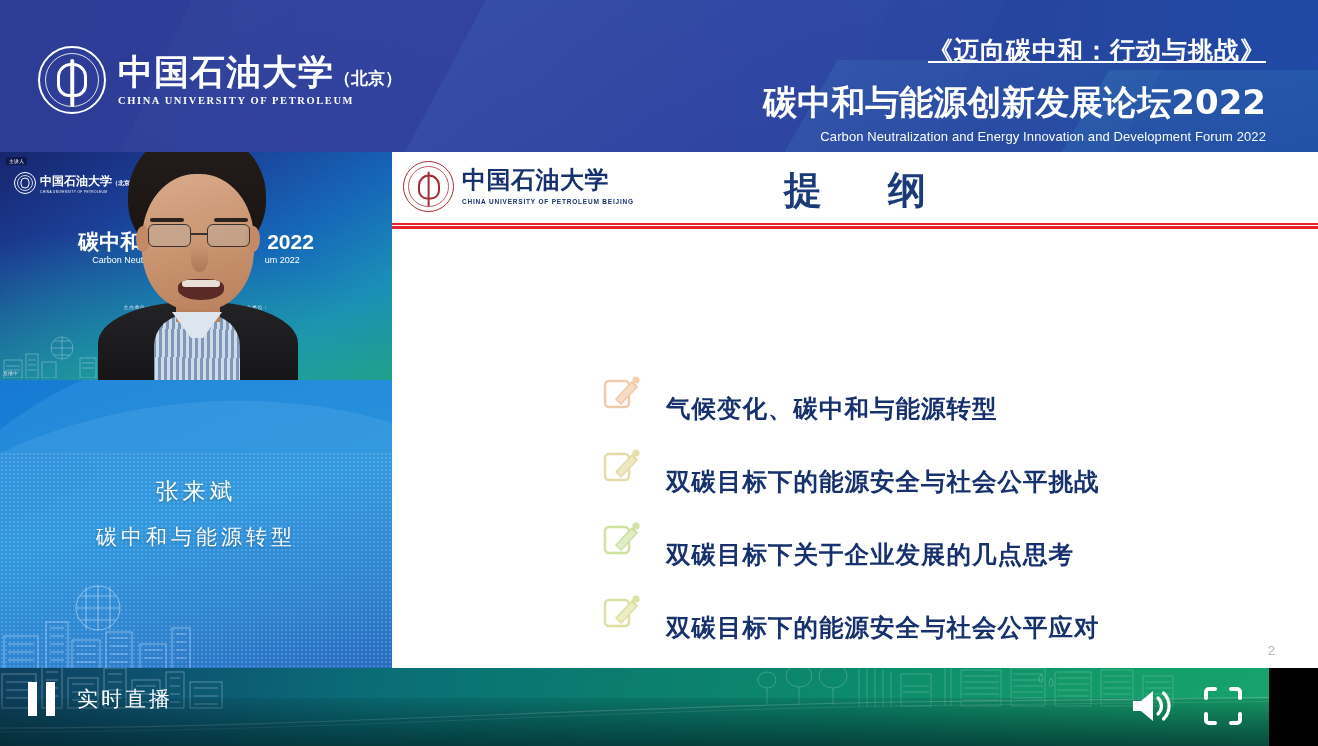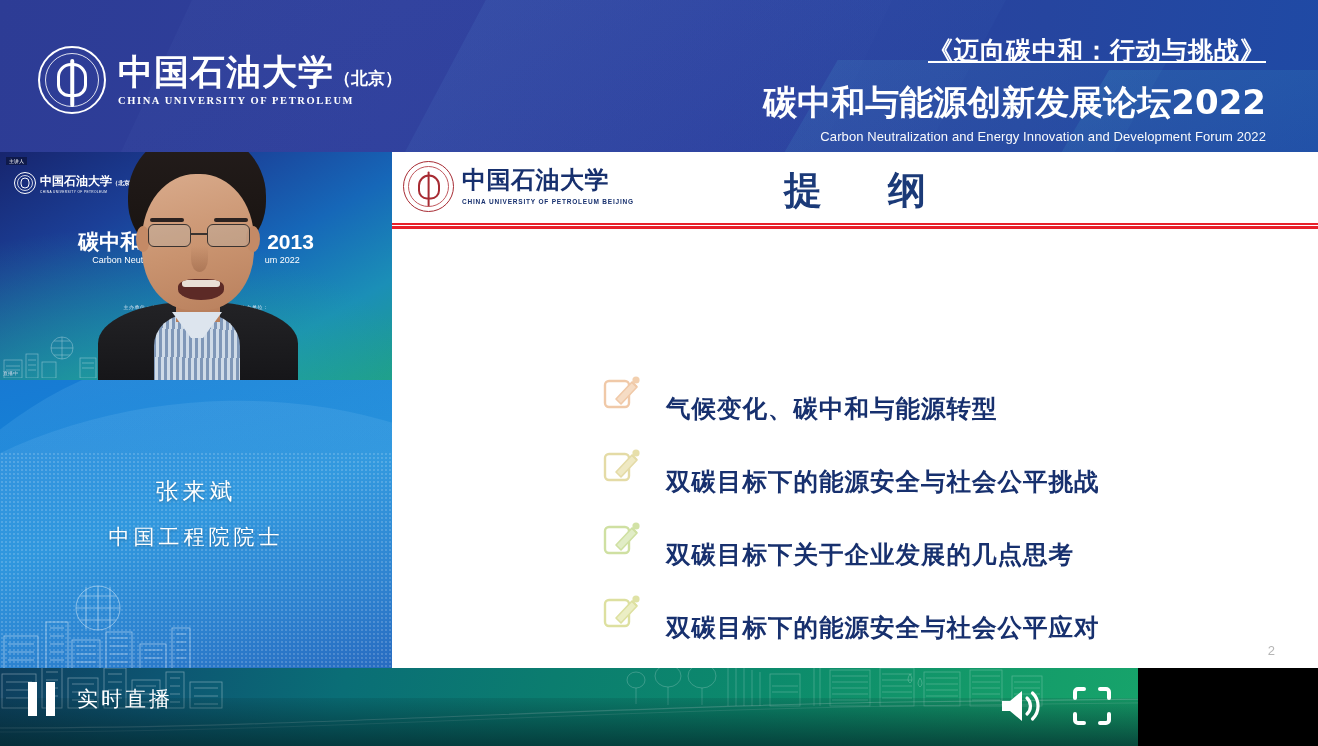--- a/index.html
+++ b/index.html
@@ -144,21 +144,21 @@
 
   .sl-body{ position:relative; height:439px; }
   .outline{ position:absolute; left:210px; top:126px; right:40px; }
   .oitem{ display:flex; align-items:center; gap:24px; height:73px; }
   .oicon{ width:40px; height:40px; position:relative; flex:none; }
   .oicon svg{ width:40px; height:40px; display:block; }
   .otext{ color:#17306e; font-size:24.5px; font-weight:800; letter-spacing:1px; white-space:nowrap;margin-top:34px; }
   .pagenum{ position:absolute; right:43px; bottom:10px; color:#b5b5b5; font-size:13px; }
 
   
-  .bottom{ position:absolute; left:0; top:668px; width:1138px; height:78px; overflow:hidden;
+  .bottom{ position:absolute; left:0; top:668px; width:1269px; height:78px; overflow:hidden;
      background:linear-gradient(105deg,#0e3f5e 0%,#0d5572 14%,#0a6e76 30%,#0b7d6f 48%,#0c8a6c 66%,#139969 84%,#17a46b 100%); }
   .bt-dark{ position:absolute; left:0; right:0; bottom:0; height:48px;
      background:linear-gradient(180deg,rgba(2,38,42,.12),rgba(2,38,42,.72)); }
   .bt-city{ position:absolute; left:0; top:-4px; width:230px; height:70px; opacity:.55; }
   .bt-city2{ position:absolute; right:80px; top:-2px; width:440px; height:62px; opacity:.45; }
   .bt-road{ position:absolute; left:0; top:26px; width:1318px; height:40px; opacity:.5; }
   .live{ position:absolute; left:28px; top:14px; display:flex; align-items:center; gap:22px; }
   .pause{ display:flex; gap:9px; }
   .pause i{ display:block; width:9px; height:34px; background:#fff; }
   .live-label{ color:#fff; font-size:21px; letter-spacing:3px; }
@@ -207,21 +207,21 @@
       <div class="v-logo">
         <div class="v-seal">
             <div class="v-seal-mark"></div>
           </div>
         <div>
           <div class="v-logo-cn"><span>中国石油大学</span><small>（北京）</small></div>
           <div class="v-logo-en">CHINA UNIVERSITY OF PETROLEUM</div>
         </div>
       </div>
       <div class="v-t1">《迈向碳中和：</div>
-      <div class="v-t2"><span>碳中和与能源创</span>　　<span>2013</span></div>
+      <div class="v-t2"><span>碳中和与能源创</span>　　<span>2022</span></div>
       <div class="v-t3"><span>Carbon Neutralization and Energy In</span>　　　<span>um 2022</span></div>
       <div class="v-t4">2022年</div>
       <div class="v-t5">主办单位：中国石油大学（北京）经济管理学院    协办单位：</div>
       <div class="v-t6">承办单位：中国石油大学（北京）经济管理学院        媒体支持：</div>
 
       <svg class="v-city" viewBox="0 0 190 46">
         <g fill="none" stroke="rgba(255,255,255,.75)" stroke-width="0.7">
           <circle cx="62" cy="16" r="11"></circle>
           <path d="M51 16h22M54 9h16M54 23h16M62 5v22"></path>
           <rect x="4" y="28" width="18" height="18"></rect>
@@ -255,21 +255,21 @@
         </div>
         <div class="p-nose"></div>
         <div class="p-mouth">
             <div class="p-teeth"></div>
           </div>
       </div>
     </div>
 
     <div class="speaker">
       <div class="sp-name">张来斌</div>
-      <div class="sp-title">中国工程院院士</div>
+      <div class="sp-title">碳中和与能源转型</div>
     </div>
 
     <svg class="lp-city" viewBox="0 0 260 92">
       <g fill="none" stroke="rgba(255,255,255,.85)" stroke-width="0.8">
         <circle cx="98" cy="30" r="22"></circle>
         <path d="M76 30h44M80 18h36M80 42h36M98 8v44M86 9v42M110 9v42"></path>
         <rect x="4" y="58" width="34" height="34"></rect>
           <rect x="46" y="44" width="22" height="48"></rect>
         <rect x="72" y="62" width="28" height="30"></rect>
           <rect x="106" y="54" width="26" height="38"></rect>

